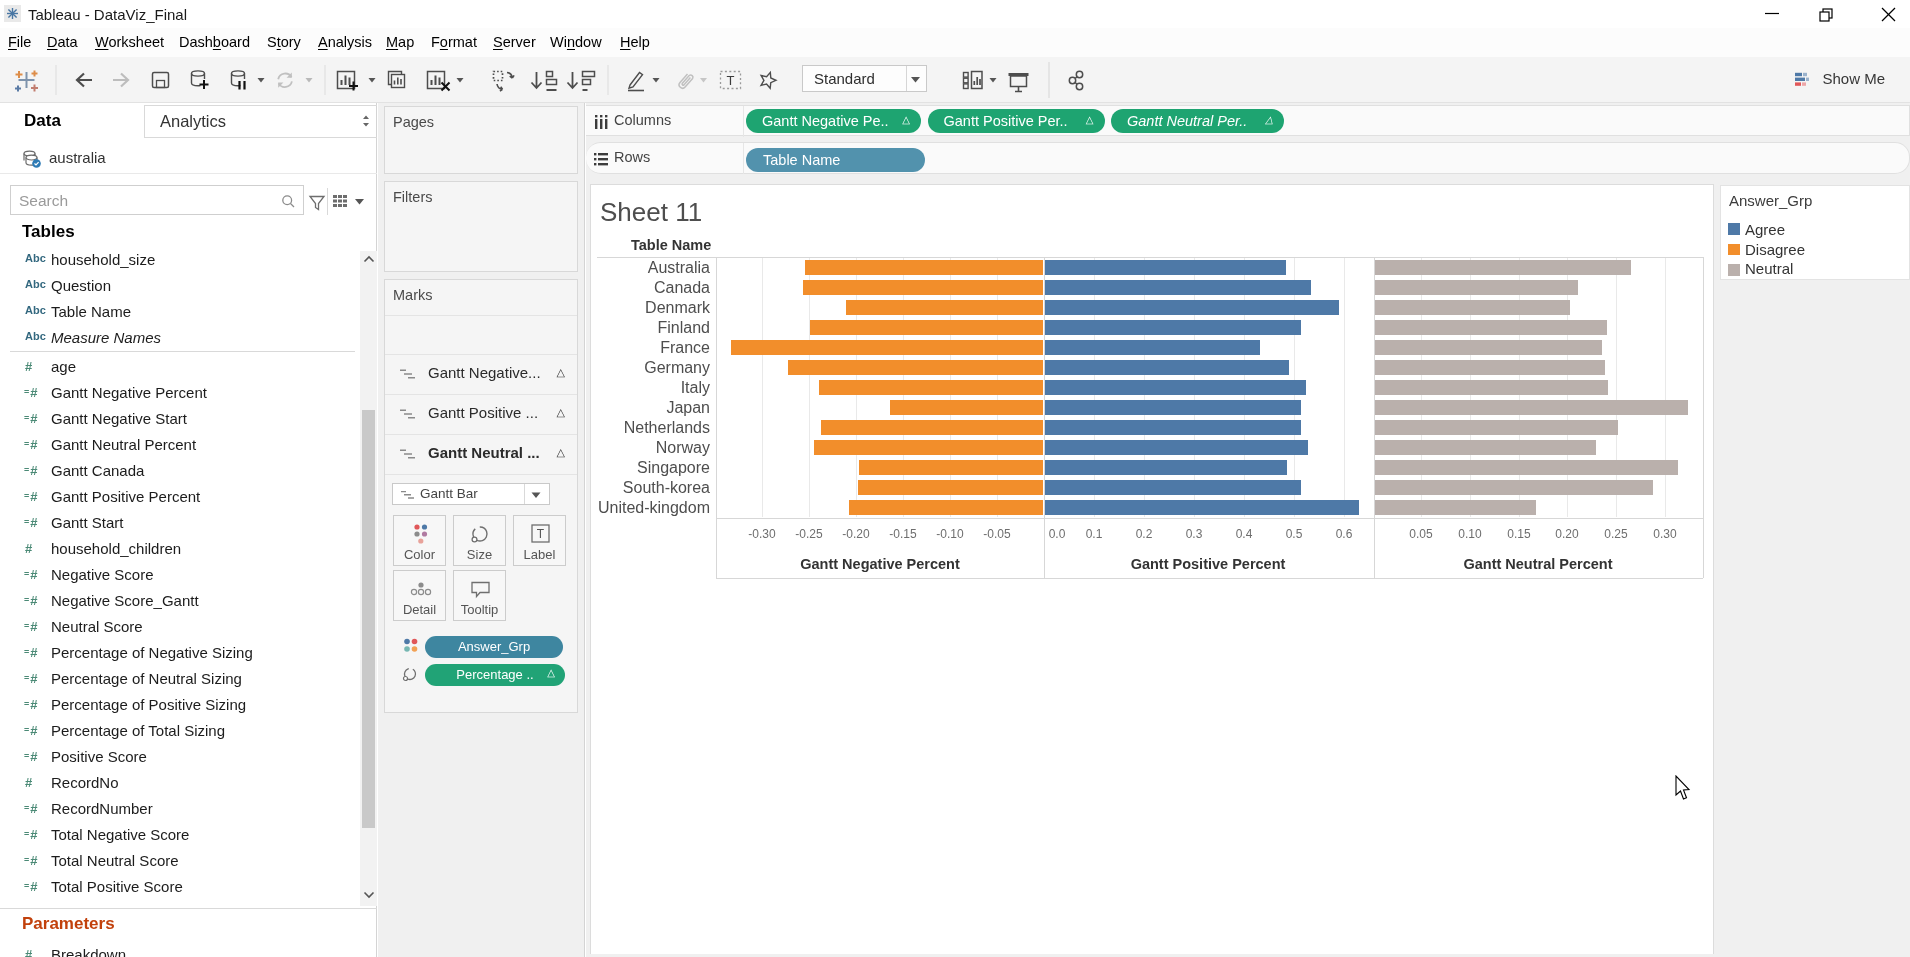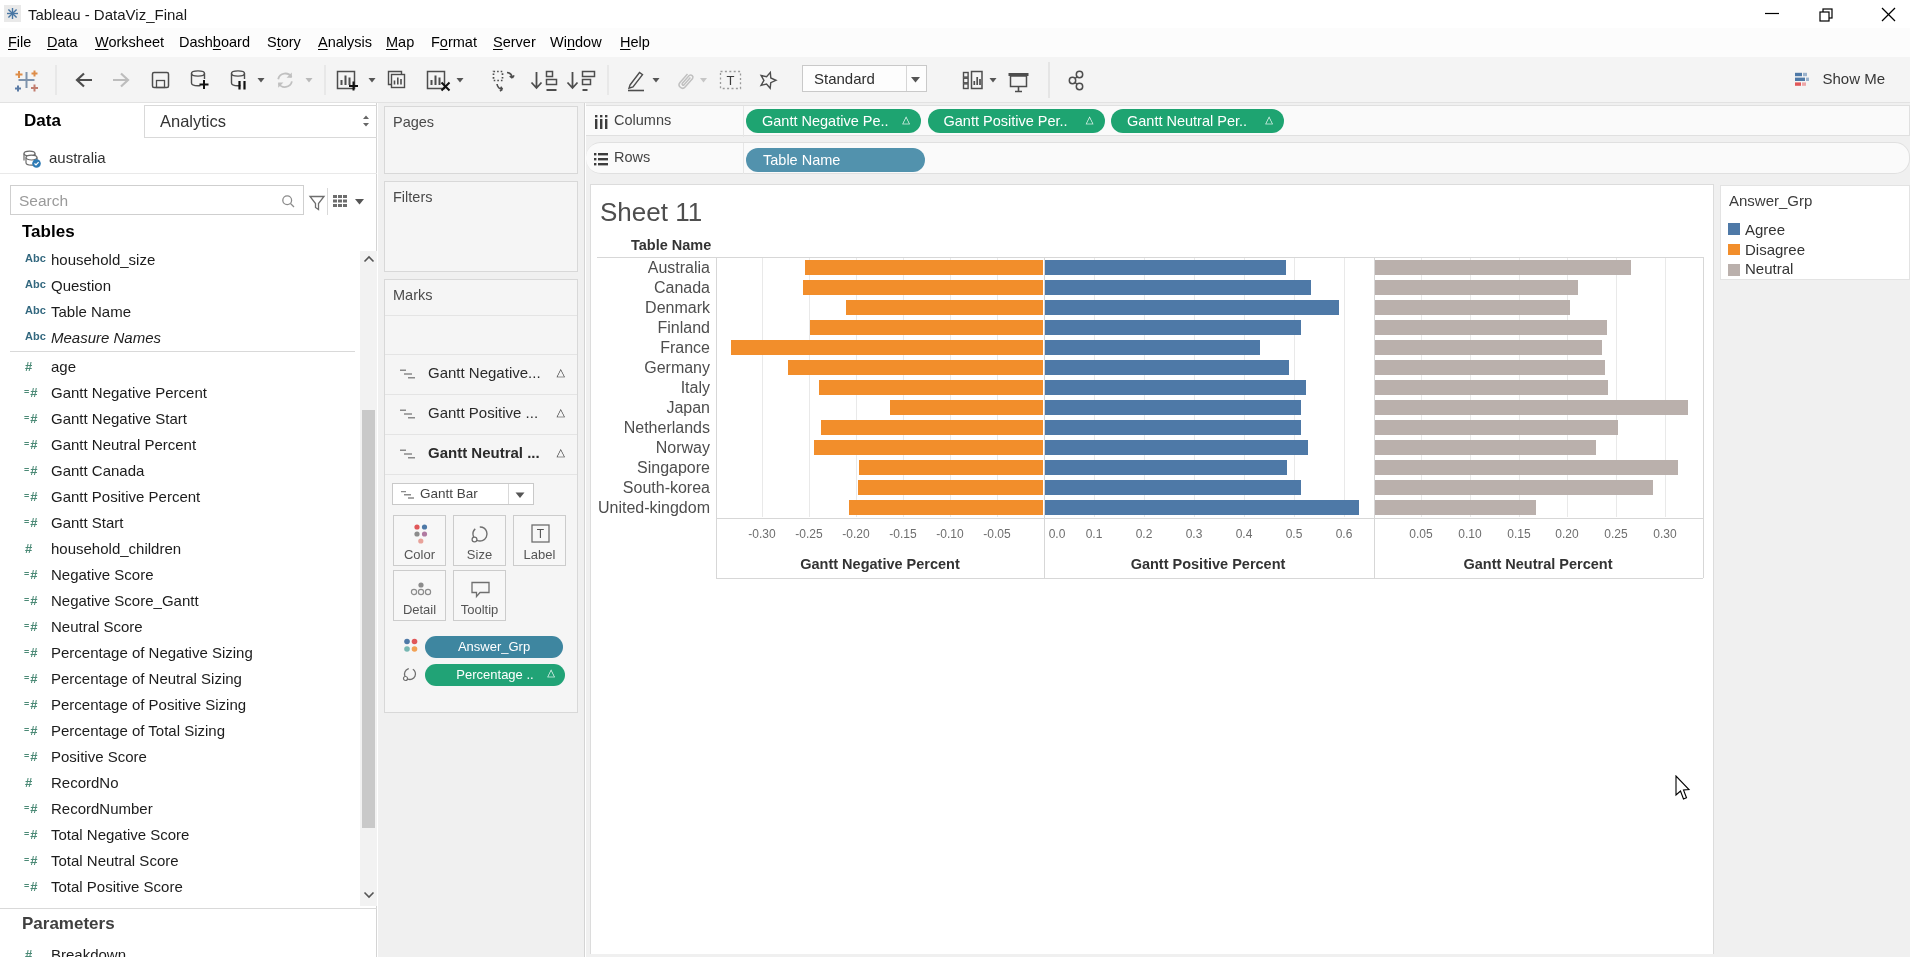--- a/index.html
+++ b/index.html
@@ -21,21 +21,21 @@
   .tabline{position:absolute;background:#d9d9d9;}
   #dsrow{position:absolute;left:49px;top:46px;font-size:15px;color:#333;}
   #searchbox{position:absolute;left:10px;top:82px;width:294px;height:30px;border:1px solid #cfcfcf;background:#fff;}
   #searchbox span{position:absolute;left:8px;top:6px;font-size:15.5px;color:#9a9a9a;}
   #tablesHdr{position:absolute;left:22px;top:119px;font-size:17px;font-weight:bold;color:#000;}
   .fld{position:absolute;left:0;width:360px;height:26px;font-size:15px;color:#1c1c1c;}
   .fld .nm{position:absolute;left:51px;top:4px;white-space:nowrap;}
   .fico{position:absolute;left:25px;top:5px;width:24px;height:16px;font-size:11px;font-weight:bold;color:#33687f;}
   .fico.num{color:#4b8a76;font-size:13px;}
   .it{font-style:italic;}
-  #paramsHdr{position:absolute;left:22px;top:811px;font-size:17px;font-weight:bold;color:#404040;}
+  #paramsHdr{position:absolute;left:22px;top:811px;font-size:17px;font-weight:bold;color:#c2410c;}
   
   #sb{position:absolute;left:360px;top:148px;width:17px;height:655px;background:#f2f2f2;}
   #sbthumb{position:absolute;left:2px;top:159px;width:13px;height:418px;background:#c9c9c9;}
   
   #cardscol{position:absolute;left:378px;top:103px;width:207px;height:854px;background:#f0f0f0;border-right:1px solid #d4d4d4;}
   .card{position:absolute;left:6px;width:194px;background:#f5f5f5;border:1px solid #d8d8d8;}
   .cardtitle{position:absolute;left:8px;top:7px;font-size:14.5px;color:#4a4a4a;}
   
   .mrow{position:absolute;left:0;width:192px;height:40px;}
   .mrow .mtxt{position:absolute;left:43px;top:10px;font-size:15px;color:#2b2b2b;white-space:nowrap;}
@@ -434,21 +434,21 @@
     <div class="mrow" style="top:154px;">
         <svg class="gantticon" width="17" height="13">
           <g stroke="#8a8a8a" stroke-width="1.6">
             <path d="M1 3.2 h6 M5 7 h8 M9 10.8 h7"></path>
           </g>
         </svg>
         <span class="mtxt" style="font-weight:bold;">Gantt Neutral ...</span>
         <span class="tri">△</span>
       </div>
     <div class="mdiv" style="top:194px;"></div>
-    <div class="abs" style="left:7px;top:203px;width:142px;height:22px;background:#fff;border:1px solid #c9c9c9;">
+    <div class="abs" style="left:7px;top:203px;width:158px;height:22px;background:#fff;border:1px solid #c9c9c9;">
       <svg class="abs" style="left:7px;top:5px;" width="15" height="11">
           <g stroke="#8a8a8a" stroke-width="1.4">
             <path d="M1 2.6 h5 M4 5.8 h7 M8 9 h6"></path>
           </g>
         </svg>
       <span class="abs" style="left:27px;top:2px;font-size:13.5px;color:#444;">Gantt Bar</span>
       <span class="abs" style="right:24px;top:0;width:1px;height:20px;background:#d9d9d9;"></span>
       <svg class="abs" style="right:7px;top:8px;" width="11" height="7">
           <path d="M0.5 0.5 h9 l-4.5 5.5z" fill="#555"></path>
         </svg>
@@ -521,21 +521,21 @@
     <div class="shelflbl" style="top:6px;">Columns</div>
     <div class="abs" style="left:157px;top:0;width:1px;height:31px;background:#e6e6e6;"></div>
     <div class="shpill" style="left:160px;top:3px;width:175px;background:#1ea471;">
         <span class="t">Gantt Negative Pe..</span>
         <span class="d">△</span>
       </div>
     <div class="shpill" style="left:341.5px;top:3px;width:177px;background:#1ea471;">
         <span class="t">Gantt Positive Per..</span>
         <span class="d">△</span>
       </div>
-    <div class="shpill" style="left:525px;top:3px;width:173px;background:#1ea471;">
+    <div class="shpill" style="left:525px;top:3px;width:173px;background:#1ea471;font-style:italic;">
         <span class="t">Gantt Neutral Per..</span>
         <span class="d">△</span>
       </div>
   </div>
   <div class="shelf" id="shelfRows" style="top:39px;height:32px;border-radius:15px;">
     <svg class="abs" style="left:8px;top:9px;" width="16" height="14">
         <g fill="#3c3c3c">
           <rect x="0" y="1" width="2.4" height="2.4"></rect>
           <rect x="4" y="1" width="10" height="2.4"></rect>
           <rect x="0" y="6" width="2.4" height="2.4"></rect>

